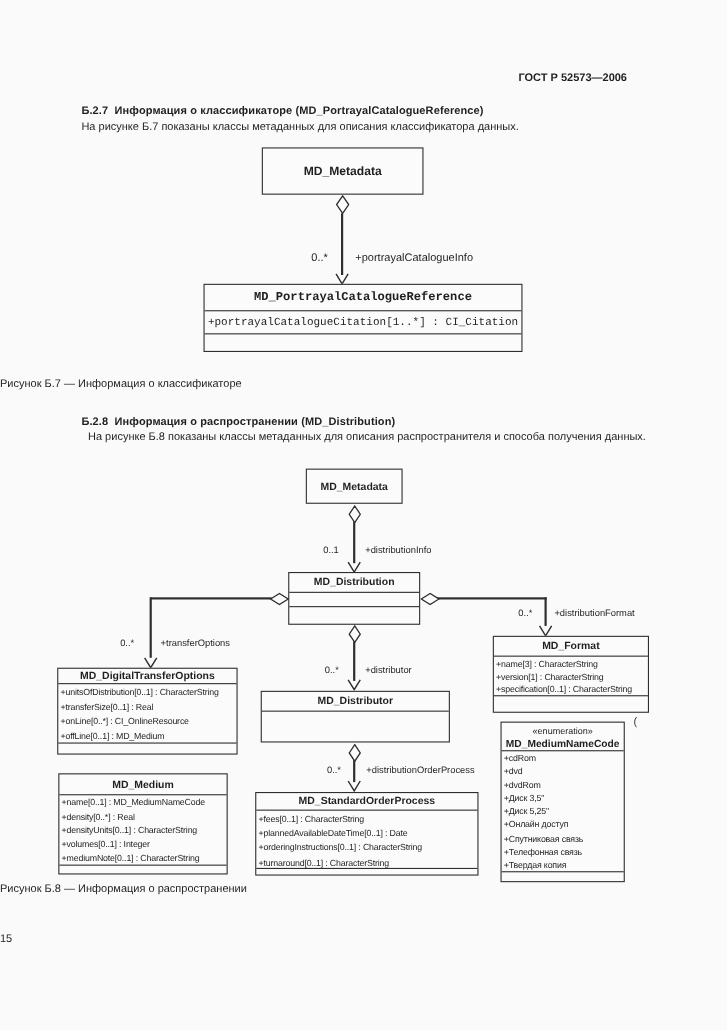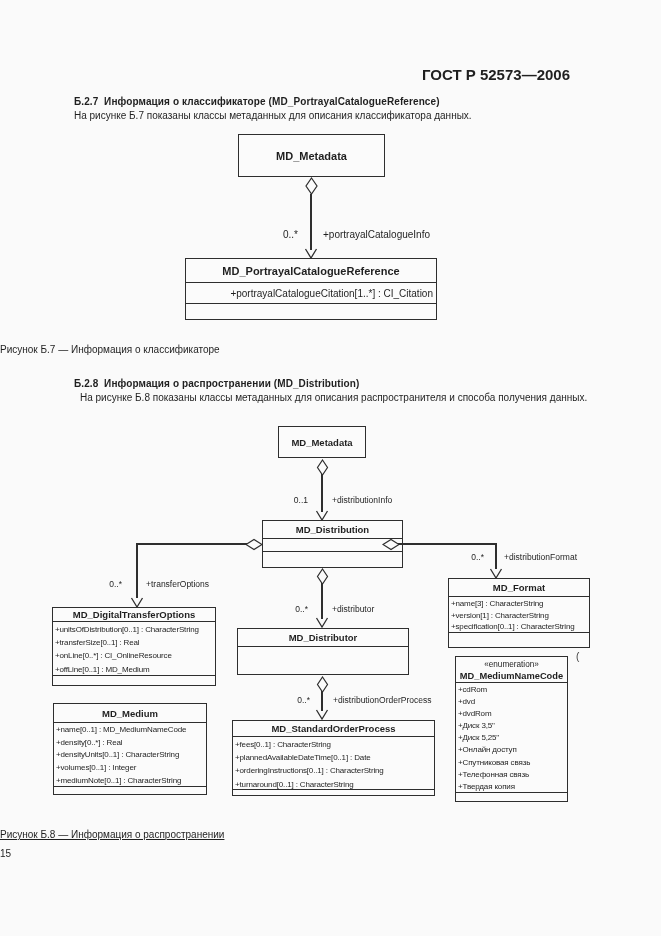--- a/index.html
+++ b/index.html
@@ -7,21 +7,21 @@
     width:661px;height:936px;position:relative;overflow:hidden;
     background:#fafafa;color:#1f1f1f;
     font-family:"Liberation Sans","DejaVu Sans",sans-serif;
   }
   .abs{position:absolute;}
   .layer{position:absolute;left:0;top:0;width:661px;height:936px;}
   .txt{position:absolute;white-space:nowrap;}
   .doc-heading{font-size:10px;font-weight:bold;letter-spacing:0.1px;}
   .doc-body{font-size:10px;}
   .doc-caption{font-size:10px;}
-  .page-header{font-size:15px;font-weight:bold;text-align:right;}
+  .page-header{font-size:10px;font-weight:bold;text-align:right;}
   .page-num{font-size:10px;text-align:left;}
 
   
   .uml-class{
     position:absolute;box-sizing:border-box;display:flex;flex-direction:column;
     border:1.5px solid #2e2e2e;background:#fbfbfb;
   }
   .cmp{box-sizing:border-box;overflow:hidden;flex-shrink:0;}
   .cmp + .cmp{border-top:1.4px solid #2e2e2e;}
   .uml-title{font-weight:bold;display:flex;align-items:center;justify-content:center;}
@@ -69,21 +69,21 @@
   <div class="vl" style="left:310px;top:194px;height:56px;"></div>
   <svg class="abs" style="left:305px;top:177px;" width="13" height="18">
     <polygon points="6.5,1 12,9 6.5,17 1,9" fill="#fbfbfb" stroke="#2e2e2e" stroke-width="1.2"></polygon>
   </svg>
   <svg class="abs" style="left:304px;top:248px;" width="14" height="11">
     <polyline points="1.5,1 7,10 12.5,1" fill="none" stroke="#2e2e2e" stroke-width="1.3"></polyline>
   </svg>
   <div class="lbl lbl-d1 lbl-right" style="left:250px;top:229px;width:48px;">0..*</div>
   <div class="lbl lbl-d1" style="left:323px;top:229px;">+portrayalCatalogueInfo</div>
 
-  <div class="uml-class d1" style="left:185px;top:258px;width:252px;height:62px;">
+  <div class="uml-class d1" style="left:185px;top:258px;width:290px;height:62px;font-family:Liberation Mono, monospace;">
     <div class="cmp uml-title" style="height:23px;">MD_PortrayalCatalogueReference</div>
     <div class="cmp attrs" style="height:21px;text-align:right;">
         <div class="attr-row">+portrayalCatalogueCitation[1..*] : CI_Citation</div>
       </div>
     <div class="cmp uml-empty"></div>
   </div>
 
   <div class="txt doc-caption" style="left:0;top:344px;width:630px;">Рисунок Б.7 — Информация о классификаторе</div>
 </div>
 
@@ -99,21 +99,21 @@
   <div class="vl" style="left:321px;top:474px;height:38px;"></div>
   <svg class="abs" style="left:316px;top:459px;" width="13" height="17">
     <polygon points="6.5,1 11.5,8.5 6.5,16 1.5,8.5" fill="#fbfbfb" stroke="#2e2e2e" stroke-width="1.2"></polygon>
   </svg>
   <svg class="abs" style="left:315px;top:510px;" width="14" height="11">
     <polyline points="1.5,1 7,10 12.5,1" fill="none" stroke="#2e2e2e" stroke-width="1.3"></polyline>
   </svg>
   <div class="lbl lbl-d2 lbl-right" style="left:266px;top:495px;width:42px;">0..1</div>
   <div class="lbl lbl-d2" style="left:332px;top:495px;">+distributionInfo</div>
 
-  <div class="uml-class d2" style="left:262px;top:520px;width:141px;height:48px;">
+  <div class="uml-class d2" style="left:262px;top:520px;width:120px;height:48px;">
     <div class="cmp uml-title" style="height:17px;">MD_Distribution</div>
     <div class="cmp" style="height:13px;"></div>
     <div class="cmp uml-empty"></div>
   </div>
 
   <div class="hl" style="left:137px;top:543px;width:110px;"></div>
   <div class="vl" style="left:136px;top:543px;height:55px;"></div>
   <svg class="abs" style="left:245px;top:538px;" width="18" height="13">
     <polygon points="1,6.5 9,1.5 17,6.5 9,11.5" fill="#fbfbfb" stroke="#2e2e2e" stroke-width="1.2"></polygon>
   </svg>
@@ -217,16 +217,16 @@
         <div class="attr-row">+Онлайн доступ</div>
         <div class="attr-row">+Спутниковая связь</div>
         <div class="attr-row">+Телефонная связь</div>
         <div class="attr-row">+Твердая копия</div>
       </div>
     <div class="cmp uml-empty"></div>
   </div>
 
   <div class="txt artifact" style="left:576px;top:651px;">(</div>
 
-  <div class="txt doc-caption" style="left:0;top:829px;width:630px;text-decoration:underline;">Рисунок Б.8 — Информация о распространении</div>
+  <div class="txt doc-caption" style="left:0;top:803px;width:630px;">Рисунок Б.8 — Информация о распространении</div>
 </div>
 
 <div class="txt page-num" style="left:0;top:848px;width:582px;">15</div>
 
 </body></html>

